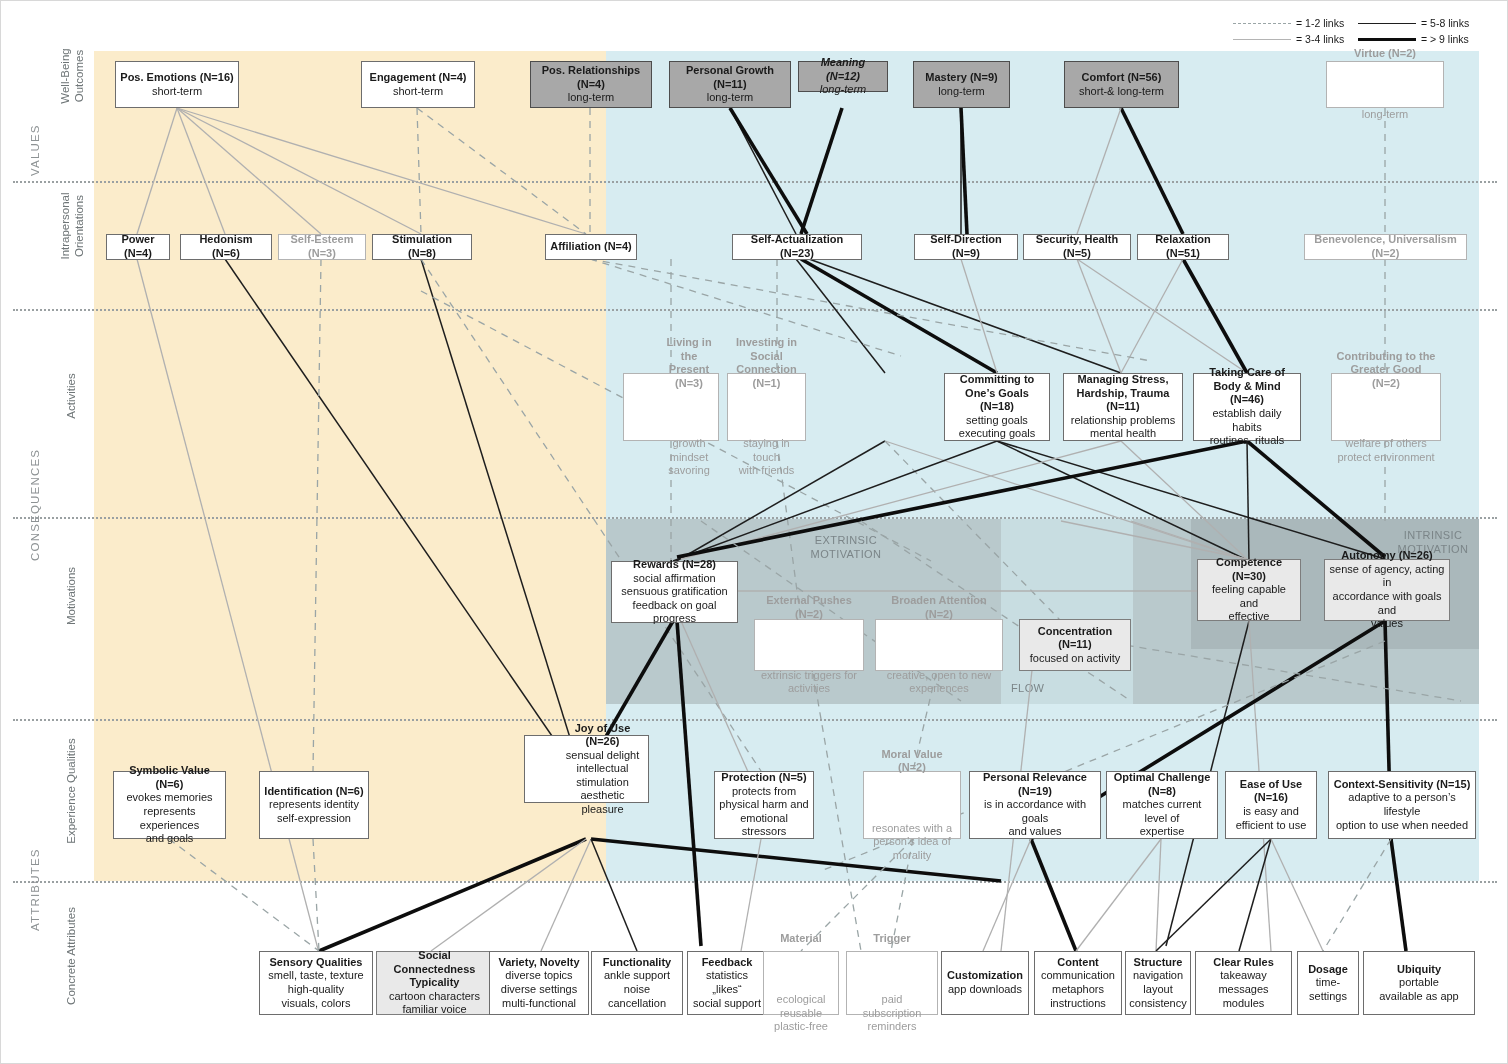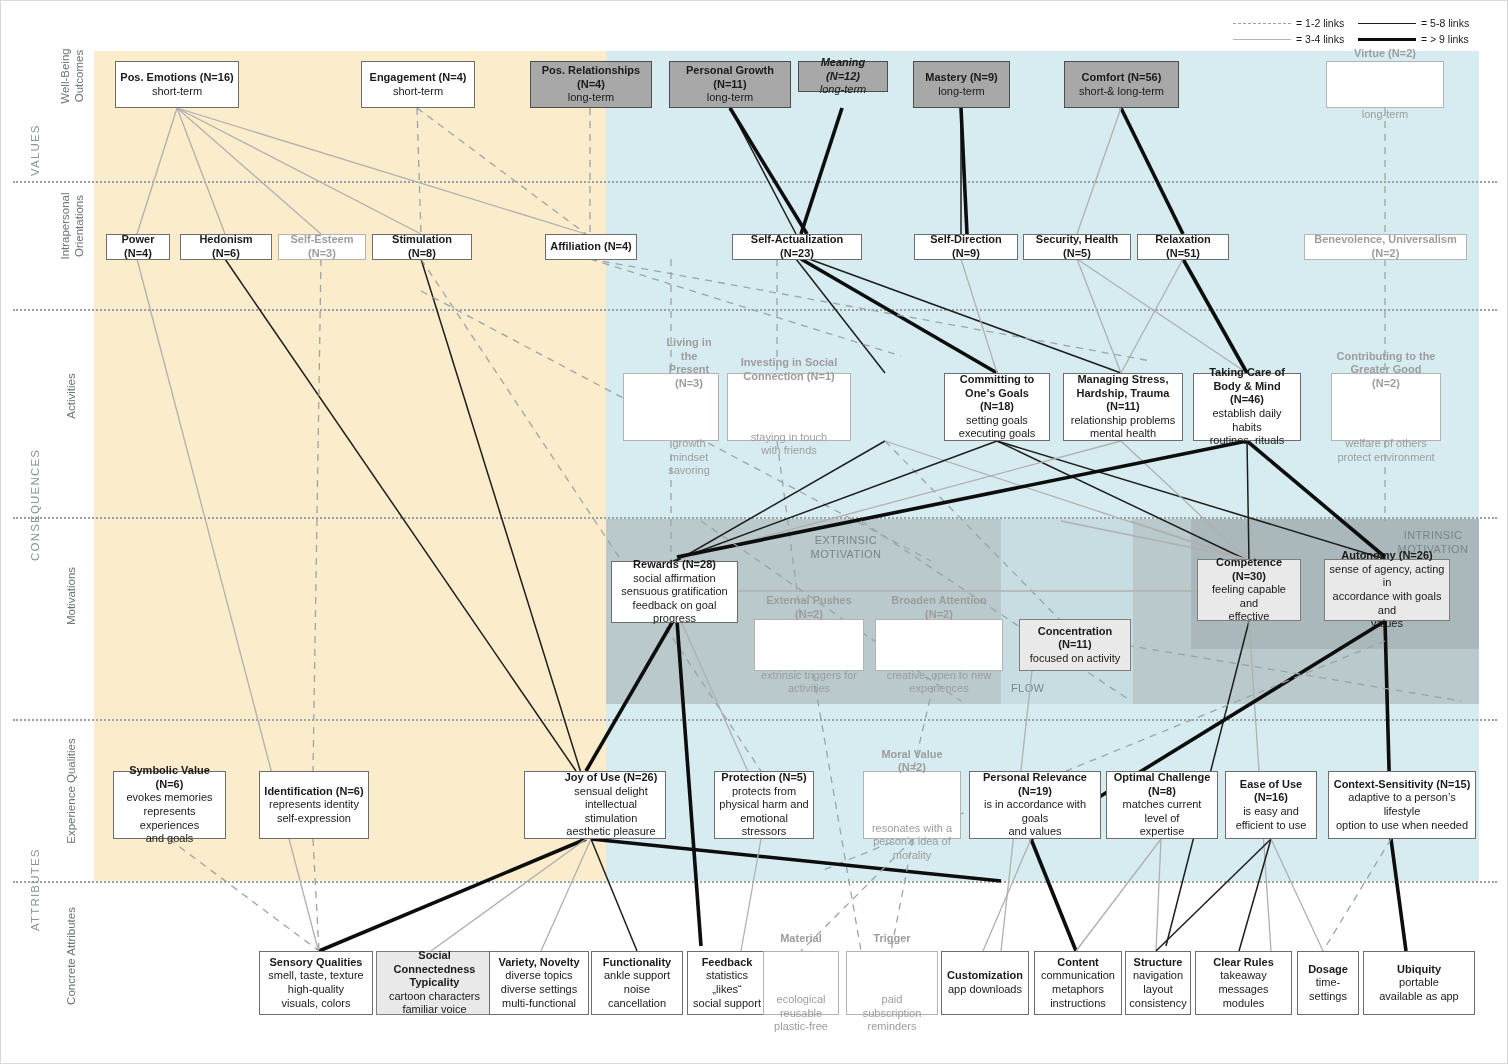--- a/index.html
+++ b/index.html
@@ -258,21 +258,21 @@
     </div>
   <div class="node faded thin" style="left:1303px;top:233px;width:163px;height:26px;">
     <div class="t">Benevolence, Universalism (N=2)</div>
     </div>
 
   <div class="node faded thin" style="left:622px;top:372px;width:96px;height:68px;padding-left:40px;">
     <div class="t">Living in the Present (N=3)</div>
     <div class="s" style="white-space:pre-line">growth mindset
 savoring</div>
     </div>
-  <div class="node faded thin" style="left:726px;top:372px;width:124px;height:68px;">
+  <div class="node faded thin" style="left:726px;top:372px;width:79px;height:68px;">
     <div class="t">Investing in Social Connection (N=1)</div>
     <div class="s" style="white-space:pre-line">staying in touch
 with friends</div>
     </div>
   <div class="node" style="left:943px;top:372px;width:106px;height:68px;">
     <div class="t">Committing to One’s Goals (N=18)</div>
     <div class="s" style="white-space:pre-line">setting goals
 executing goals</div>
     </div>
   <div class="node" style="left:1062px;top:372px;width:120px;height:68px;">
@@ -327,21 +327,21 @@
     <div class="t">Symbolic Value (N=6)</div>
     <div class="s" style="white-space:pre-line">evokes memories
 represents experiences
 and goals</div>
     </div>
   <div class="node" style="left:258px;top:770px;width:110px;height:68px;">
     <div class="t">Identification (N=6)</div>
     <div class="s" style="white-space:pre-line">represents identity
 self-expression</div>
     </div>
-  <div class="node" style="left:523px;top:770px;width:142px;height:68px;padding-left:36px;">
+  <div class="node" style="left:523px;top:734px;width:125px;height:68px;padding-left:36px;">
     <div class="t">Joy of Use (N=26)</div>
     <div class="s" style="white-space:pre-line">sensual delight
 intellectual stimulation
 aesthetic pleasure</div>
     </div>
   <div class="node" style="left:713px;top:770px;width:100px;height:68px;">
     <div class="t">Protection (N=5)</div>
     <div class="s" style="white-space:pre-line">protects from
 physical harm and
 emotional stressors</div>

